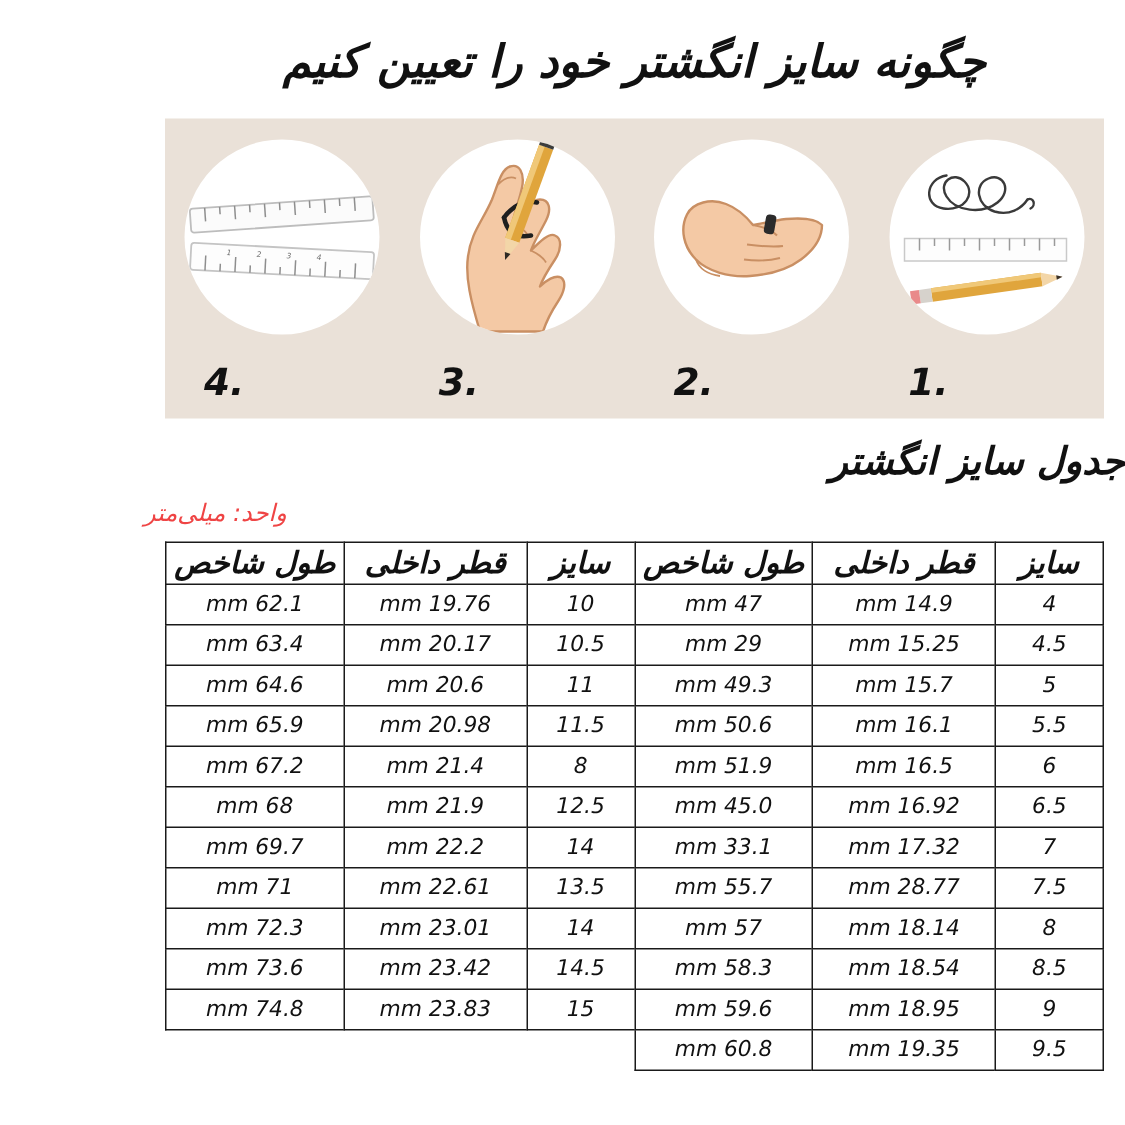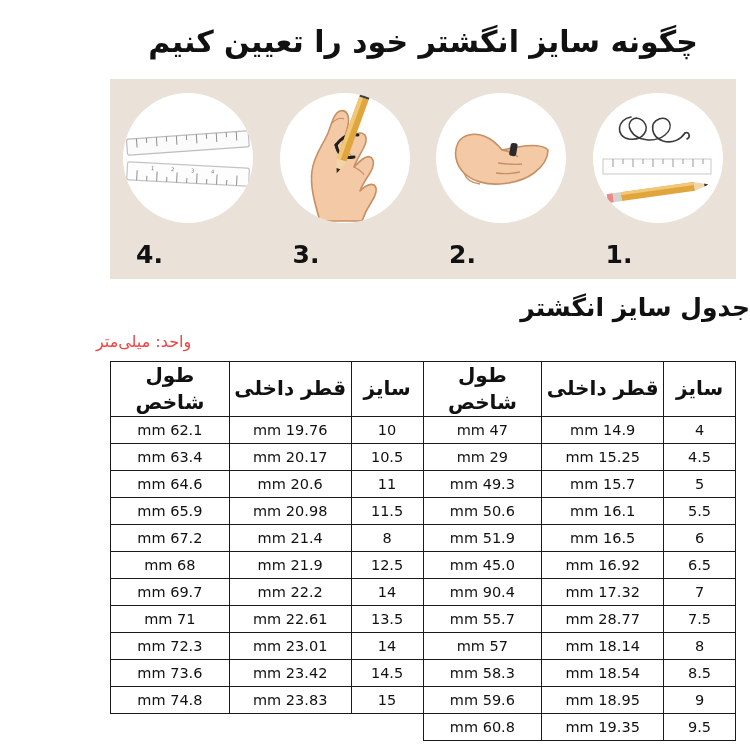--- a/index.html
+++ b/index.html
@@ -12,20 +12,21 @@
     height: 750px;
     font-family: "DejaVu Sans", "Liberation Sans", sans-serif;
     color: #1a1a1a;
     overflow: hidden;
   }
   .page {
     width: 654px;
     height: 750px;
     position: relative;
     background: #ffffff;
+    font-style: italic;
   }
 
   
   .main-title {
     text-align: center;
     font-size: 30px;
     font-weight: bold;
     color: #111111;
     padding: 22px 14px 0 14px;
     line-height: 1.35;
@@ -329,21 +330,21 @@
             <td>6.5</td>
             <td>16.92 mm</td>
             <td>45.0 mm</td>
             <td>12.5</td>
             <td>21.9 mm</td>
             <td>68 mm</td>
           </tr>
           <tr>
             <td>7</td>
             <td>17.32 mm</td>
-            <td>90.4 mm</td>
+            <td>33.1 mm</td>
             <td>14</td>
             <td>22.2 mm</td>
             <td>69.7 mm</td>
           </tr>
           <tr>
             <td>7.5</td>
             <td>28.77 mm</td>
             <td>55.7 mm</td>
             <td>13.5</td>
             <td>22.61 mm</td>

